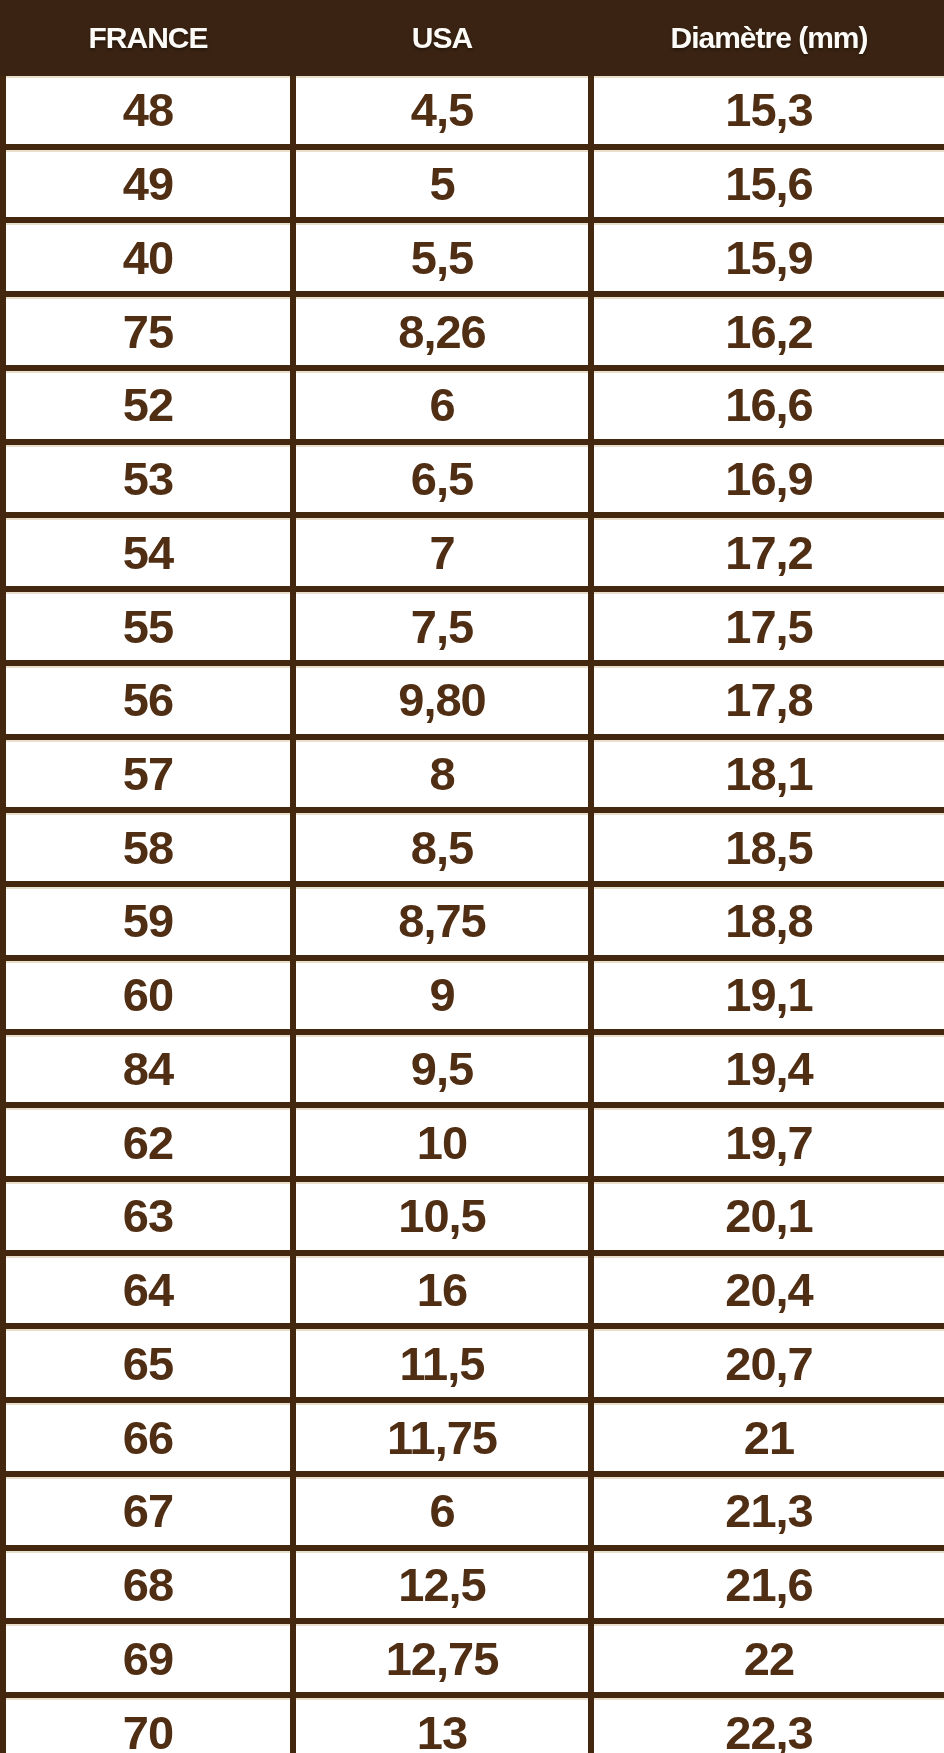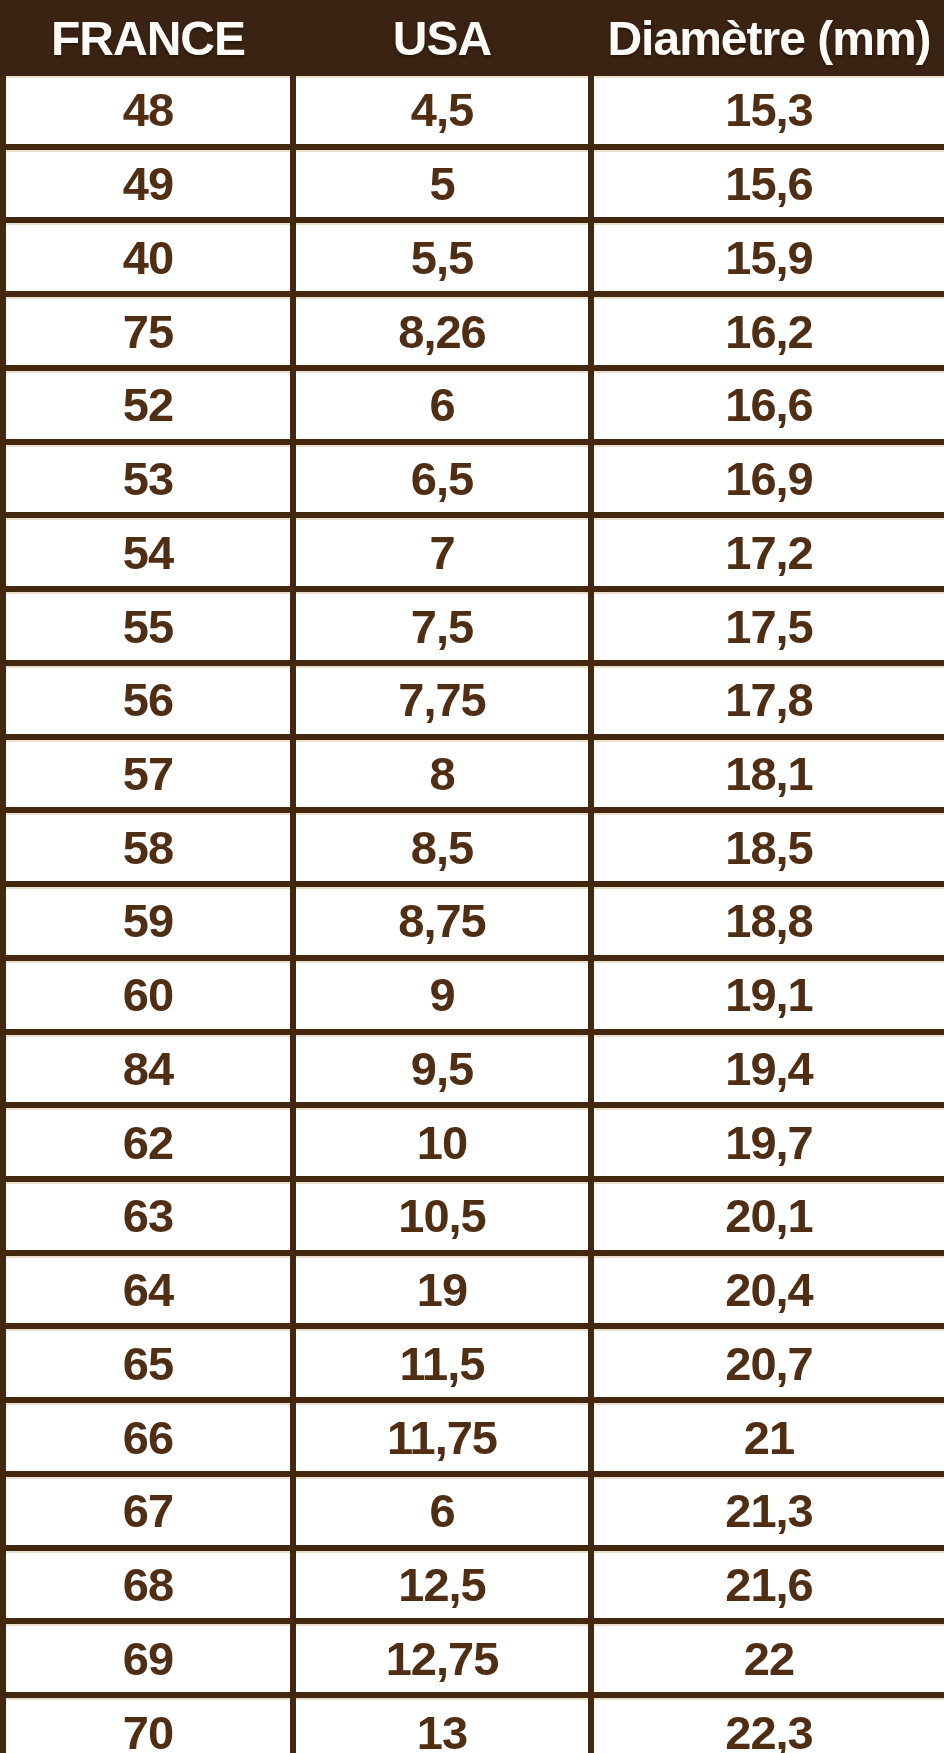--- a/index.html
+++ b/index.html
@@ -23,21 +23,21 @@
   }
   table.size-table{
     width:944px;
     height:1772px; 
     border-collapse:collapse;
     table-layout:fixed;
   }
   table.size-table th{
     background:var(--header-bg);
     color:var(--header-text);
-    font-size:48px;
+    font-size:30px;
     font-weight:bold;
     height:64px;
     text-align:center;
     vertical-align:middle;
     border:6px solid var(--header-bg);
     text-shadow:0 2px 3px rgba(0,0,0,0.35);
     padding:0;
     letter-spacing:-1px;
     white-space:nowrap;
   }
@@ -109,21 +109,21 @@
         <td>7</td>
         <td>17,2</td>
       </tr>
       <tr>
         <td>55</td>
         <td>7,5</td>
         <td>17,5</td>
       </tr>
       <tr>
         <td>56</td>
-        <td>7,75</td>
+        <td>9,80</td>
         <td>17,8</td>
       </tr>
       <tr>
         <td>57</td>
         <td>8</td>
         <td>18,1</td>
       </tr>
       <tr>
         <td>58</td>
         <td>8,5</td>
@@ -149,21 +149,21 @@
         <td>10</td>
         <td>19,7</td>
       </tr>
       <tr>
         <td>63</td>
         <td>10,5</td>
         <td>20,1</td>
       </tr>
       <tr>
         <td>64</td>
-        <td>19</td>
+        <td>16</td>
         <td>20,4</td>
       </tr>
       <tr>
         <td>65</td>
         <td>11,5</td>
         <td>20,7</td>
       </tr>
       <tr>
         <td>66</td>
         <td>11,75</td>

